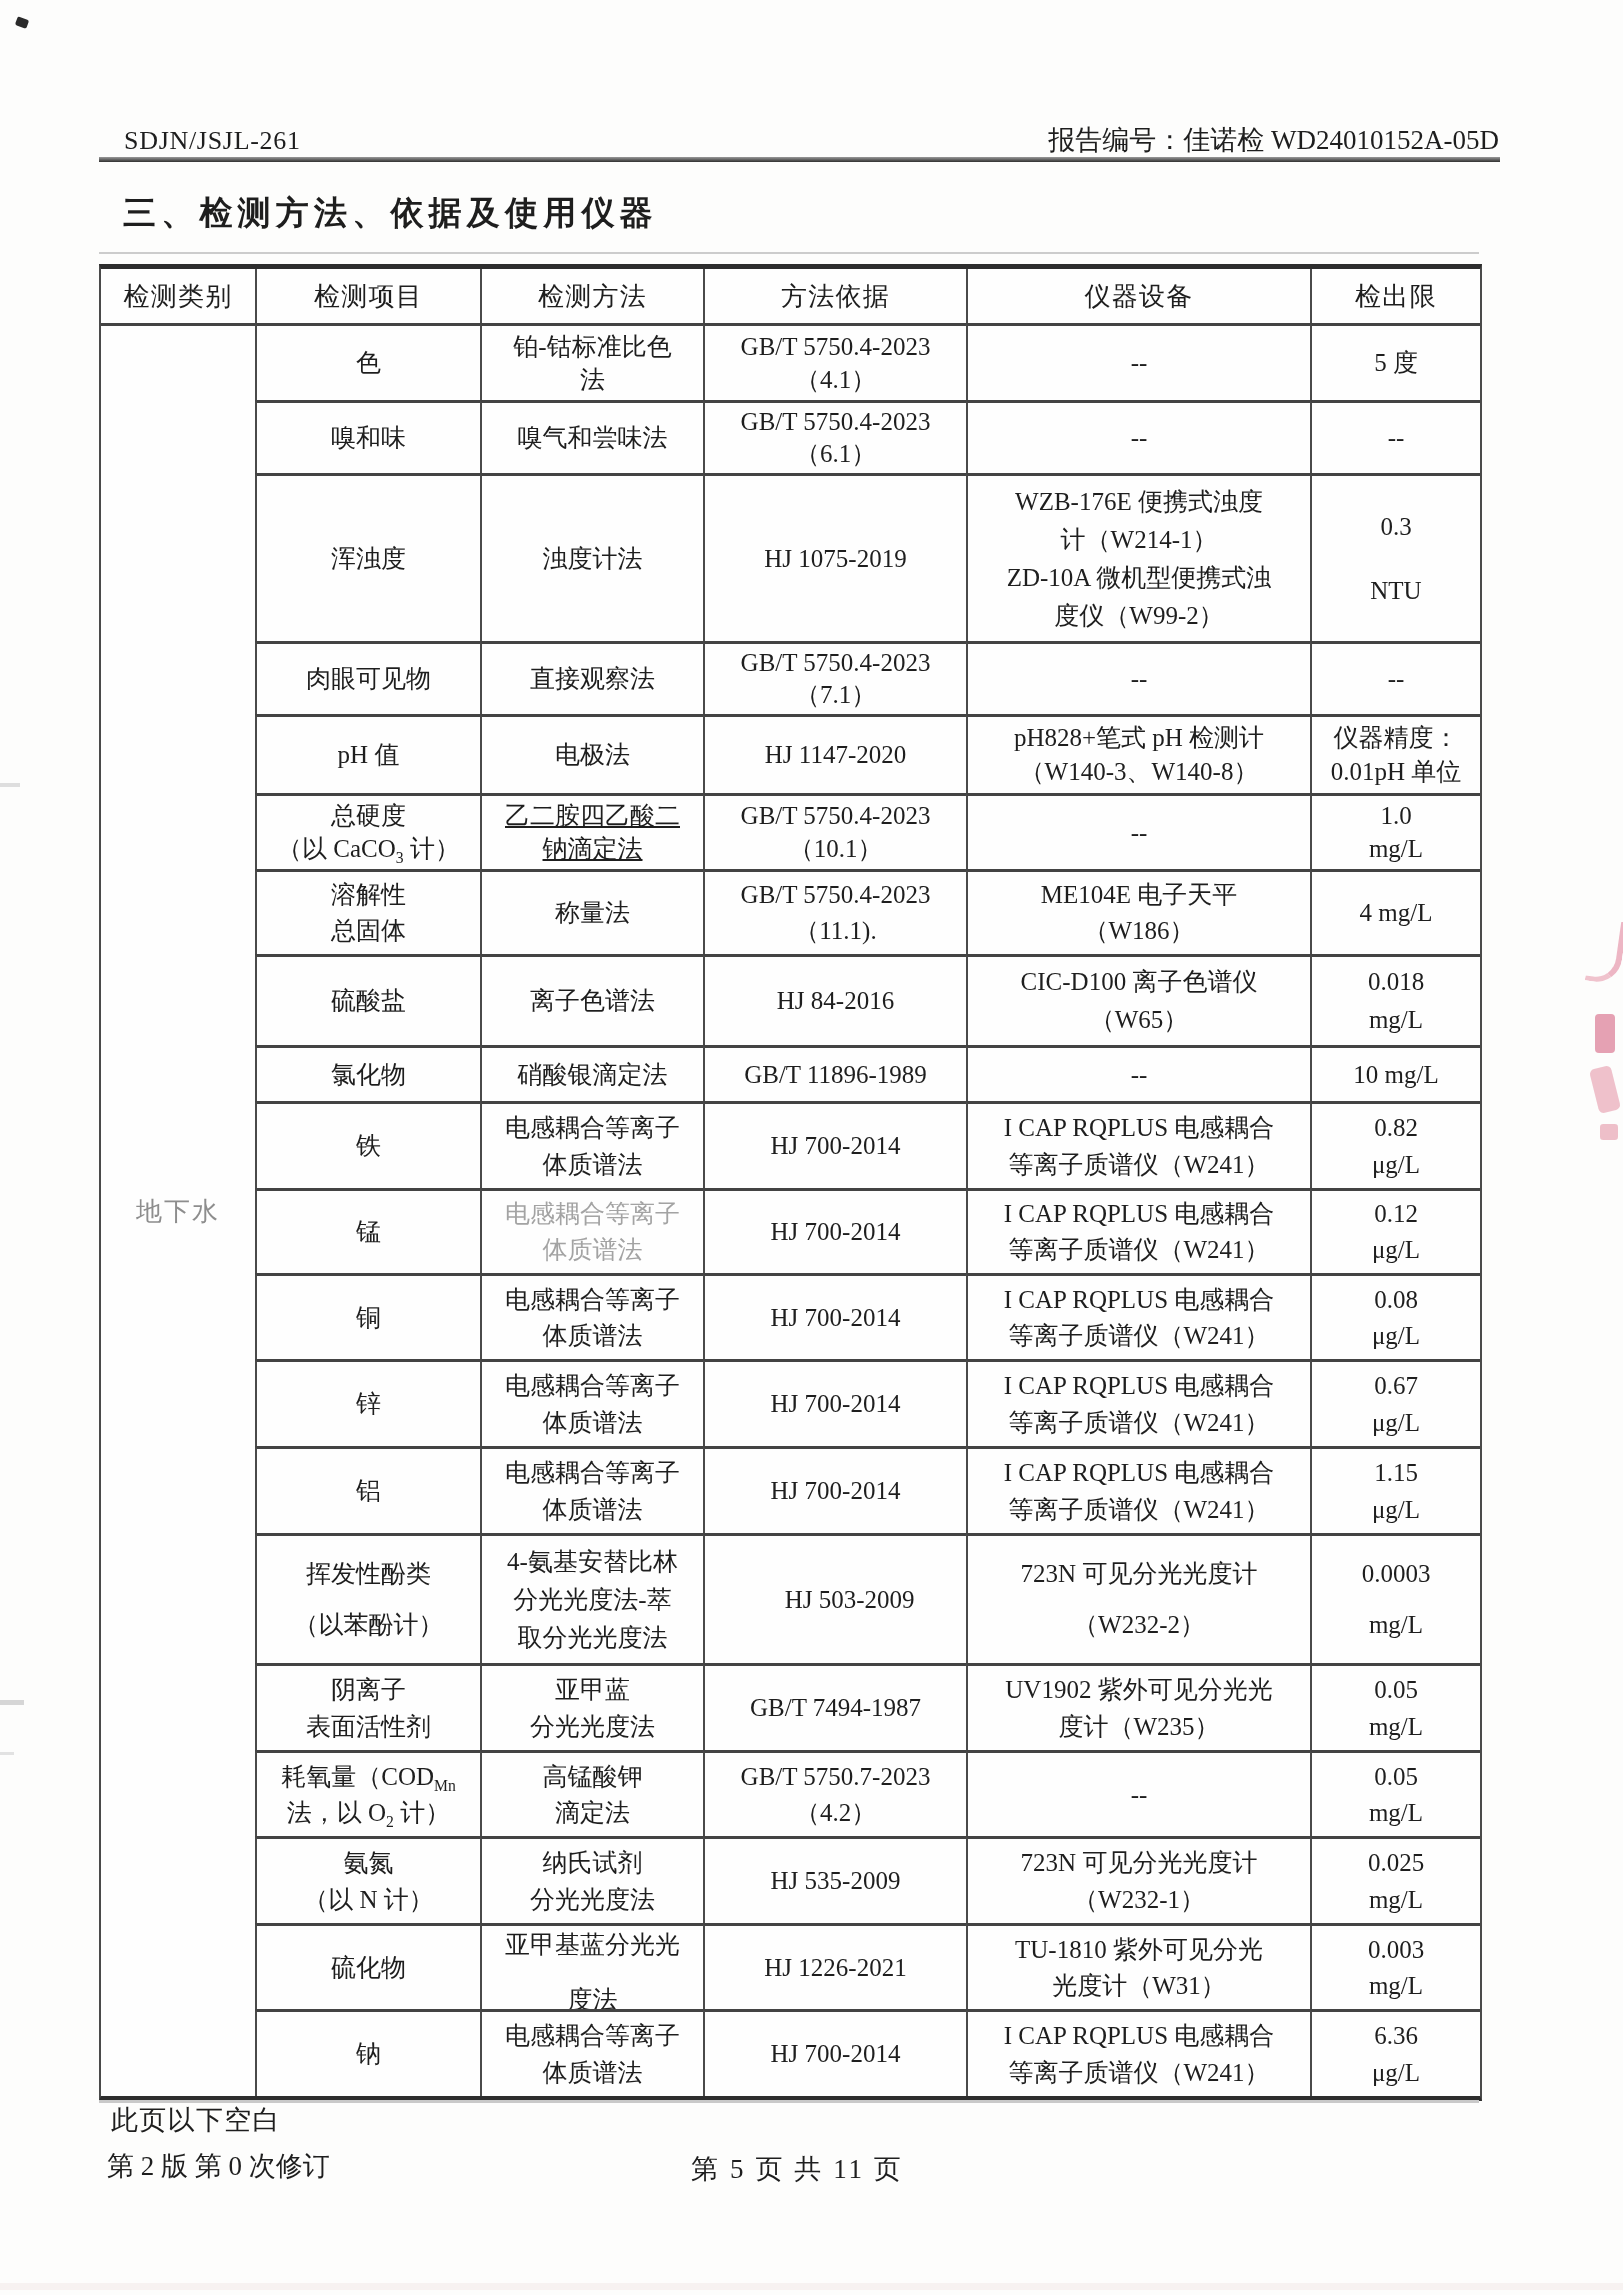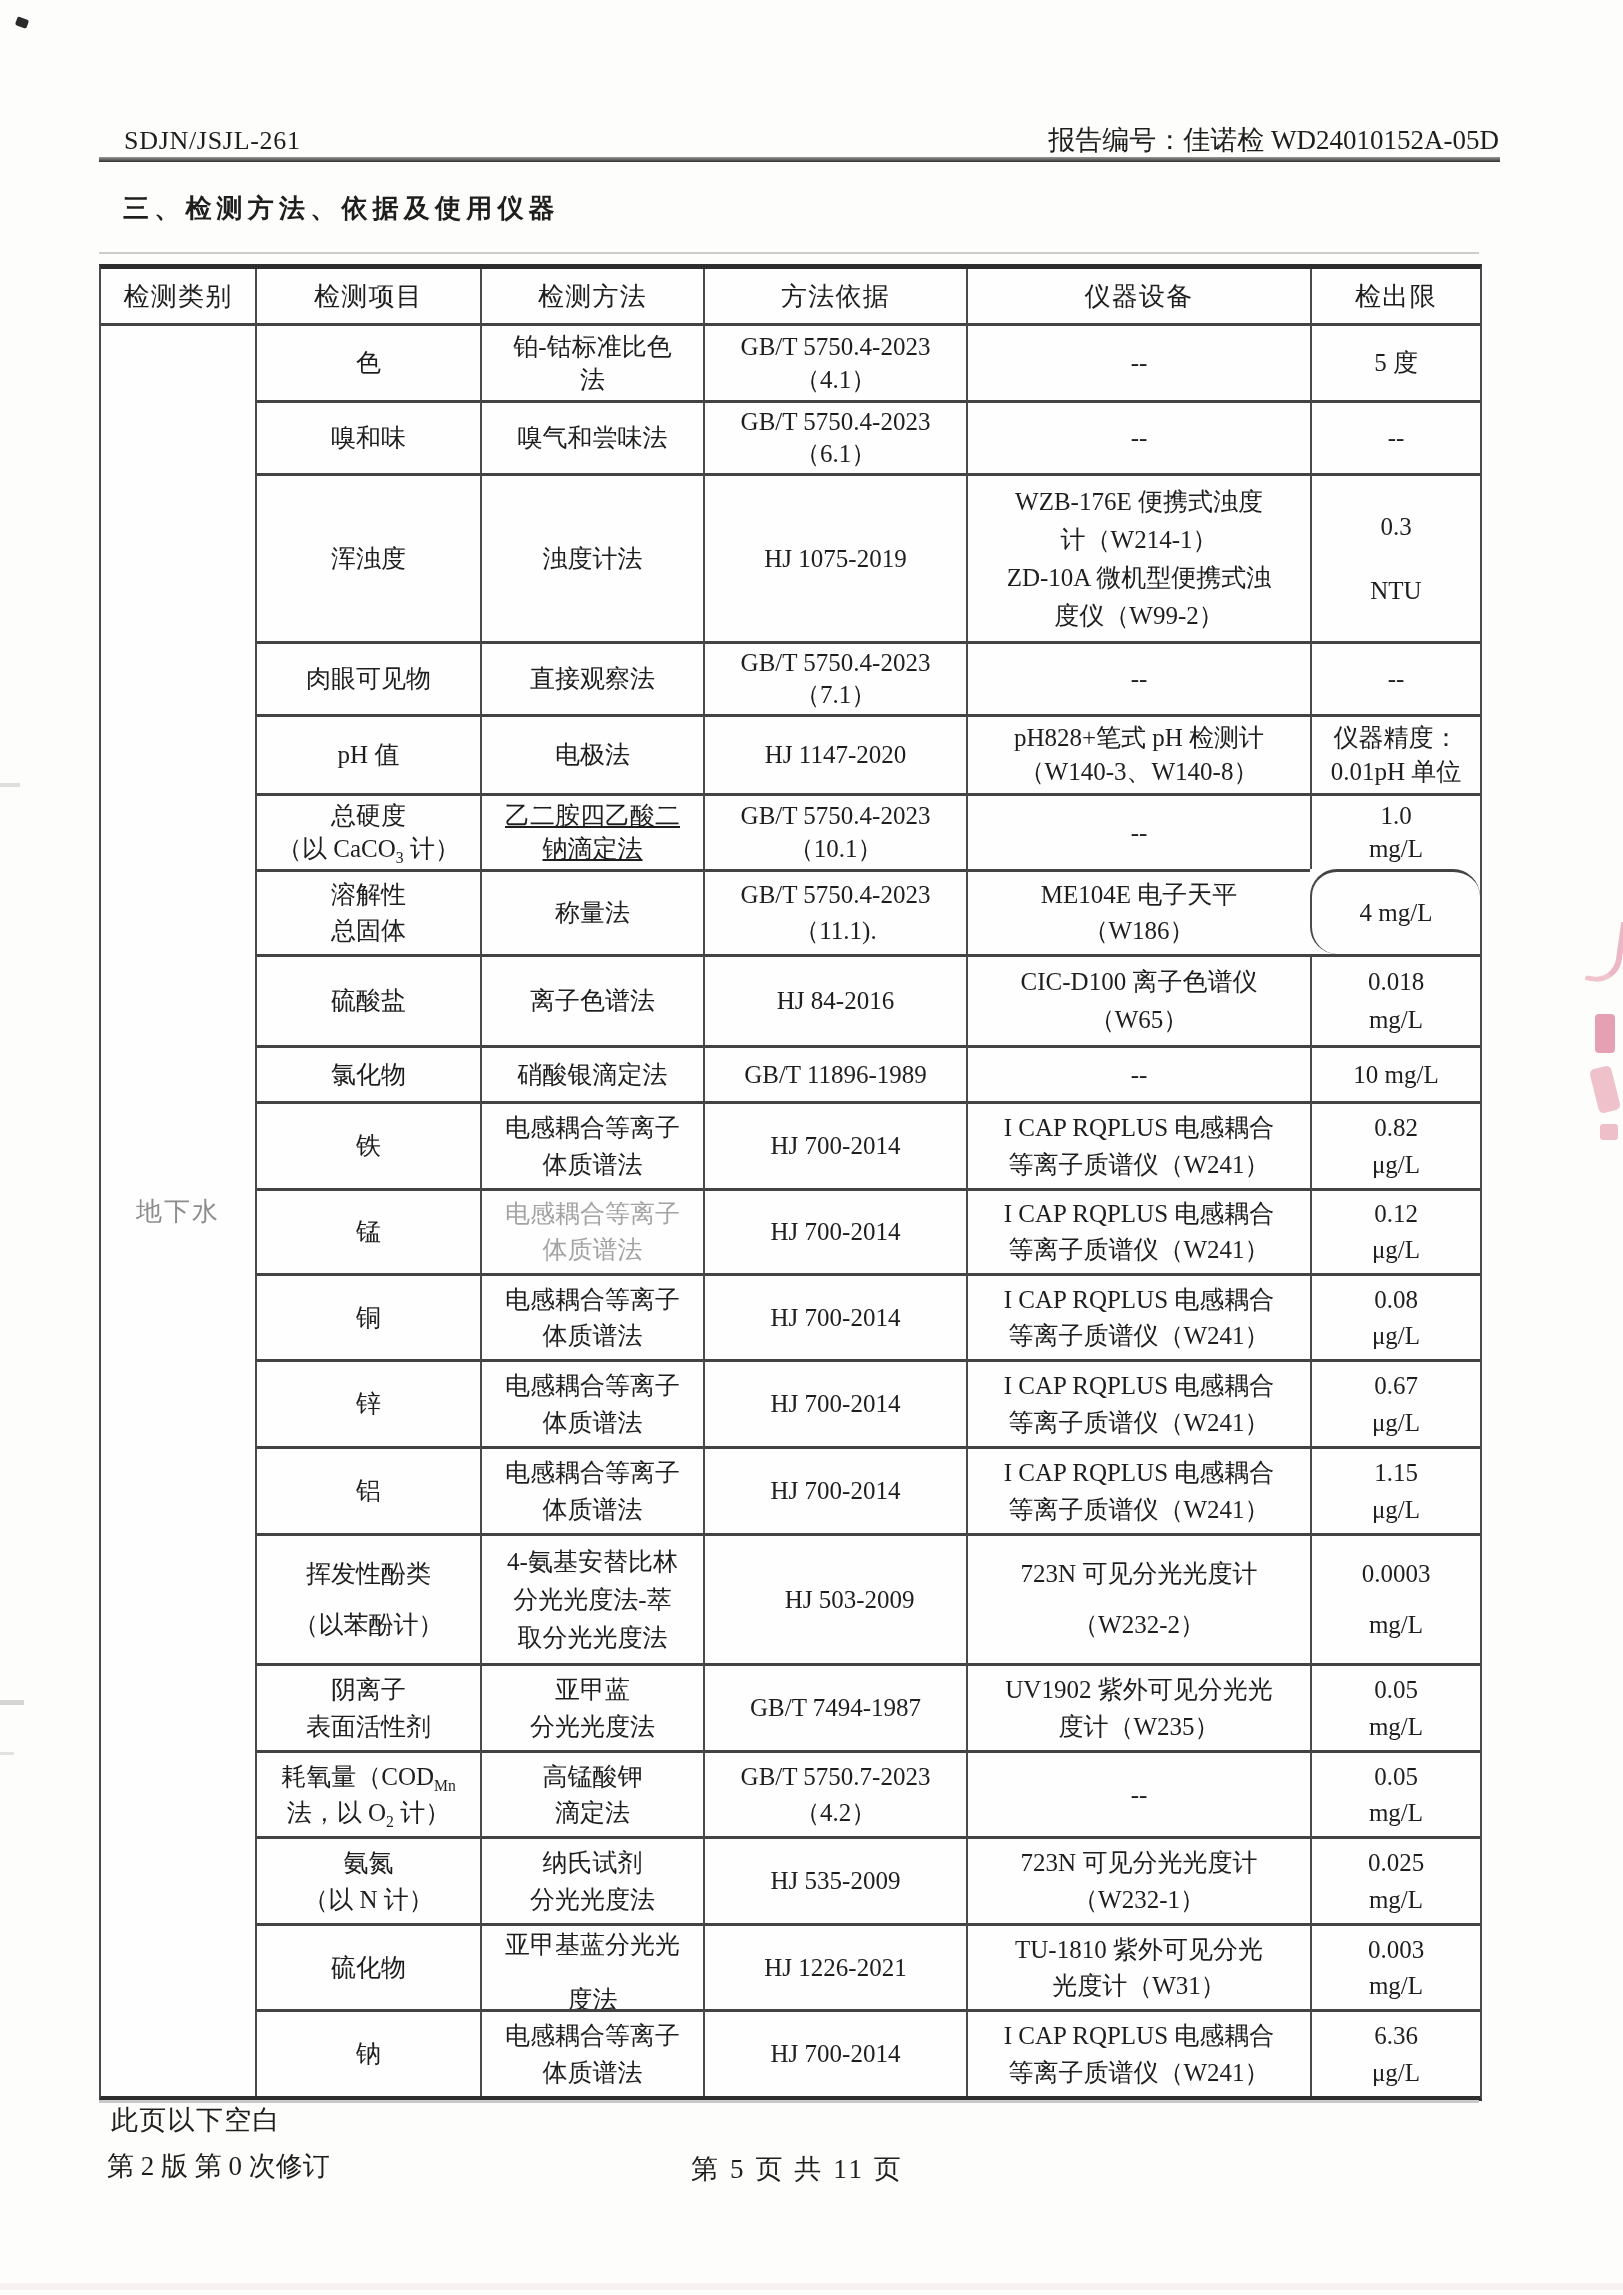--- a/index.html
+++ b/index.html
@@ -3,21 +3,21 @@
 <meta charset="utf-8">
 <style>
   html,body{margin:0;padding:0;background:#d9d9d9;}
   .page{position:relative;width:1623px;height:2295px;background:#fdfdfc;overflow:hidden;
         font-family:"Liberation Serif","DejaVu Serif",serif;color:#1e1e1e;}
   .abs{position:absolute;}
   .doc-code{left:124px;top:126px;font-size:26px;letter-spacing:0.7px;}
   .report-no{top:122px;right:124px;font-size:27px;}
   .head-rule{left:99px;top:157px;width:1401px;height:4.6px;
              background:linear-gradient(#9a9a9a,#303030);}
-  .sec-title{left:123px;top:191px;font-size:26px;font-weight:bold;letter-spacing:5.2px;}
+  .sec-title{left:123px;top:191px;font-size:33px;font-weight:bold;letter-spacing:5.2px;}
 
   .report-table{left:99px;top:264px;display:grid;
     grid-template-columns:154px 225px 223px 263px 344px 170px;
     border:2px solid #4a4a4a;border-top:5.2px solid #2d2d2d;border-bottom:5.2px solid #2d2d2d;
     background:#fefefe;box-sizing:content-box;}
   .pre-top-line{left:99px;top:252px;width:1380px;height:2px;background:#cccccc;}
   .post-bottom-line{left:99px;top:2100px;width:1380px;height:2.6px;background:#c9c9c9;}
 
   .th{display:flex;align-items:center;justify-content:center;
       font-size:26px;letter-spacing:1.3px;box-sizing:border-box;}
@@ -180,21 +180,21 @@
         <div>称量法</div>
       </div>
       <div class="cell bl bt c-basis" style="grid-area: 8 / 4;">
         <div>GB/T 5750.4-2023</div>
         <div>（11.1).</div>
       </div>
       <div class="cell bl bt c-instrument" style="grid-area: 8 / 5;">
         <div>ME104E 电子天平</div>
         <div>（W186）</div>
       </div>
-      <div class="cell bl bt c-limit" style="grid-area: 8 / 6; border-radius: 27px;">
+      <div class="cell bl bt c-limit" style="grid-area: 8 / 6;">
         <div>4 mg/L</div>
       </div>
       <div class="cell bl bt c-item" style="grid-area: 9 / 2;">
         <div>硫酸盐</div>
       </div>
       <div class="cell bl bt c-method" style="grid-area: 9 / 3;">
         <div>离子色谱法</div>
       </div>
       <div class="cell bl bt c-basis" style="grid-area: 9 / 4;">
         <div>HJ 84-2016</div>

